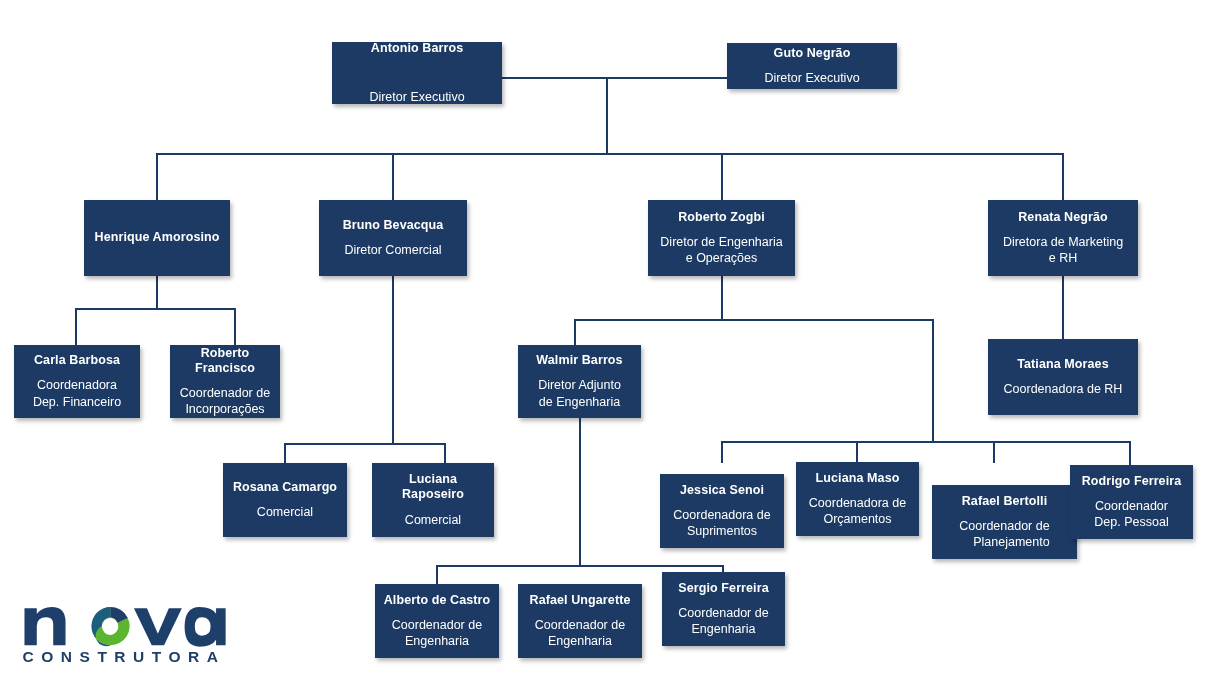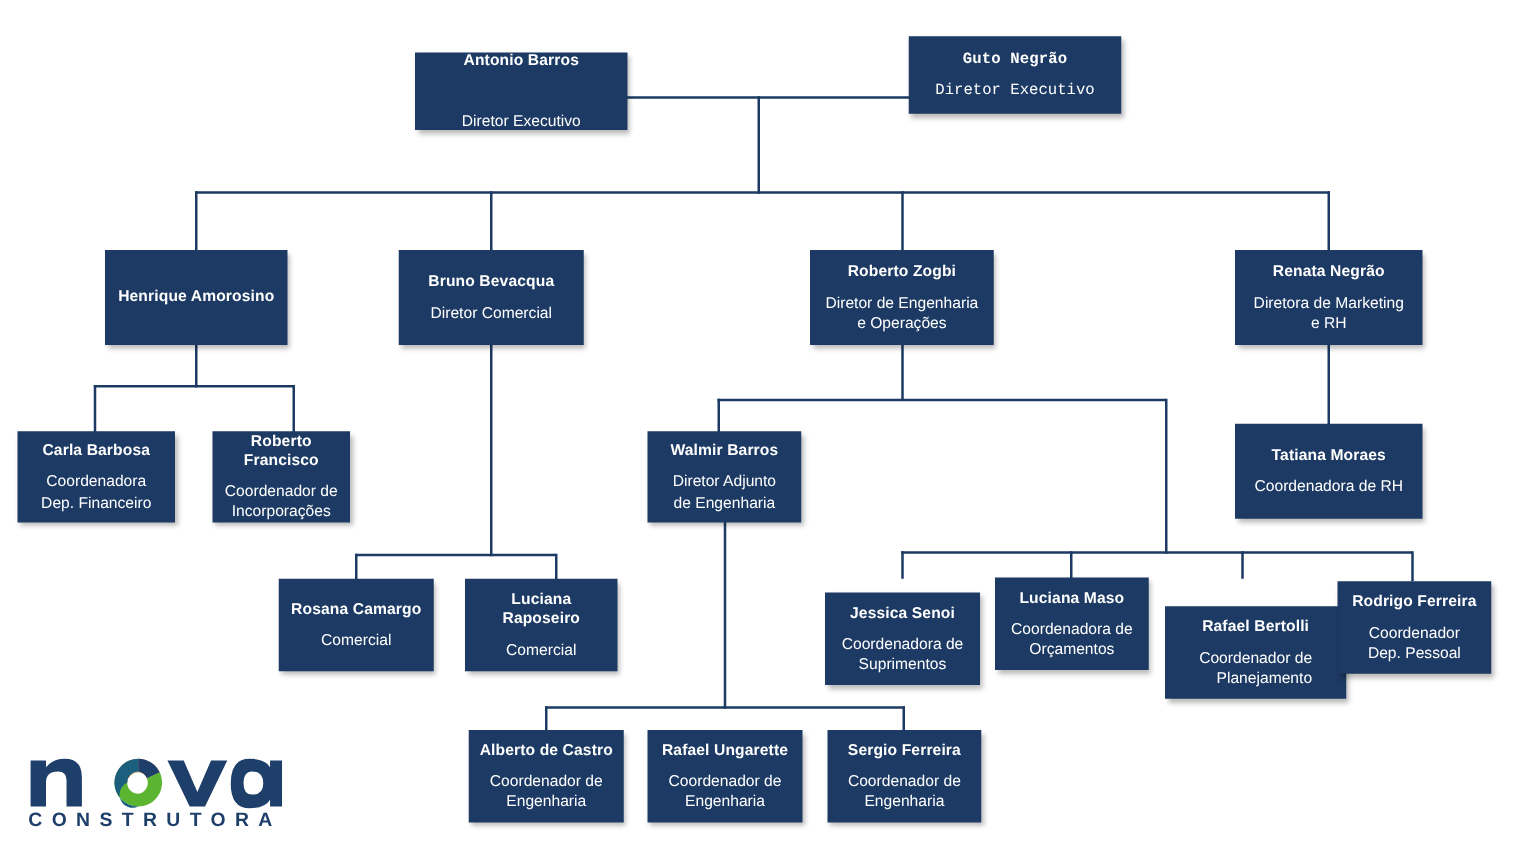--- a/index.html
+++ b/index.html
@@ -117,21 +117,21 @@
   <div class="line vline" style="left:579px; top:417px; height:150px;"></div>
   <div class="line hline" style="left:436px; top:565px; width:288px;"></div>
   <div class="line vline" style="left:436px; top:565px; height:21px;"></div>
   <div class="line vline" style="left:722px; top:565px; height:21px;"></div>
 
   <div class="node" style="left:332px; top:42px; width:170px; height:62px;gap:24px;">
     <div class="nm">Antonio Barros</div>
     <div class="ti">Diretor Executivo</div>
   </div>
 
-  <div class="node" style="left:727px; top:29px; width:170px; height:62px;font-family:Liberation Mono, monospace;">
+  <div class="node" style="left:727px; top:43px; width:170px; height:46px;">
     <div class="nm">Guto Negrão</div>
     <div class="ti">Diretor Executivo</div>
   </div>
 
   <div class="node" style="left:84px; top:200px; width:146px; height:76px;">
     <div class="nm">Henrique Amorosino</div>
   </div>
 
   <div class="node" style="left:319px; top:200px; width:148px; height:76px;">
     <div class="nm">Bruno Bevacqua</div>
@@ -237,21 +237,21 @@
   </div>
 
   <div class="node" style="left:518px; top:584px; width:124px; height:74px;">
     <div class="nm">Rafael Ungarette</div>
     <div class="ti">
       <span>Coordenador de</span><br>
       <span>Engenharia</span>
     </div>
   </div>
 
-  <div class="node" style="left:662px; top:584px; width:123px; height:74px;">
+  <div class="node" style="left:662px; top:572px; width:123px; height:74px;">
     <div class="nm">Sergio Ferreira</div>
     <div class="ti">
       <span>Coordenador de</span><br>
       <span>Engenharia</span>
     </div>
   </div>
 
   <div id="logo">
     <svg class="wordmark" viewBox="0 0 300 76">
 

